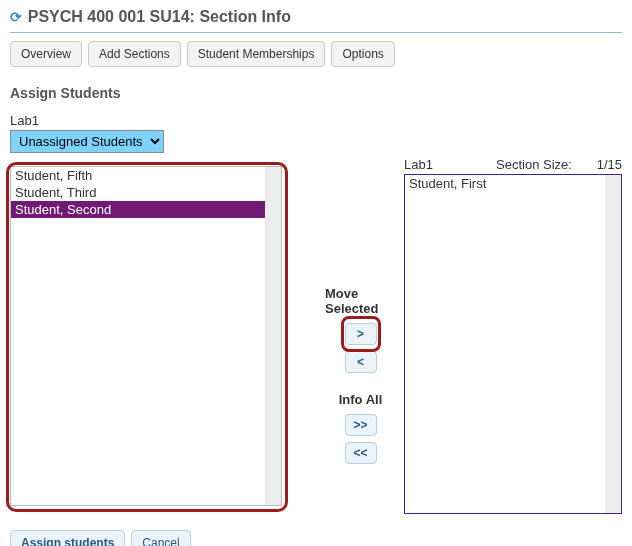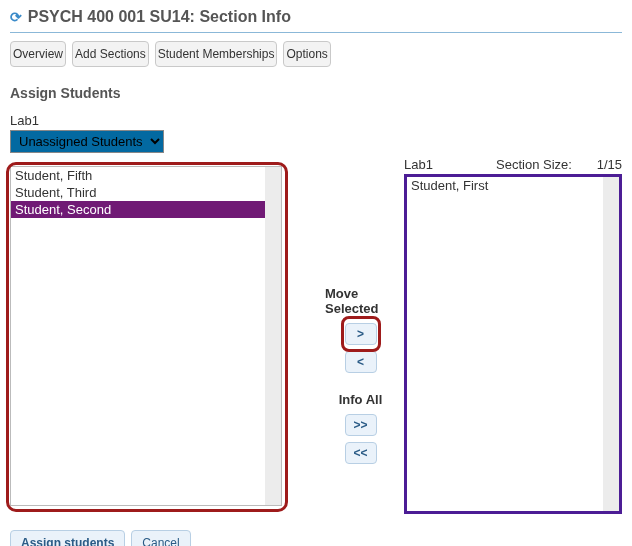--- a/index.html
+++ b/index.html
@@ -22,41 +22,41 @@
     padding-bottom: 6px;
     border-bottom: 1px solid #8bb8d8;
     margin-bottom: 8px;
   }
   .page-title .icon { font-size: 14px; color: #3b8bc9; }
   .tabbar { display: flex; gap: 6px; margin-bottom: 18px; }
   .tabbar button {
     background: #f3f3f3;
     border: 1px solid #c9c9c9;
     border-radius: 4px;
-    padding: 5px 2px;
+    padding: 5px 10px;
     font-size: 12px;
     color: #333;
     cursor: pointer;
   }
   .section-heading {
     font-size: 14px;
     font-weight: bold;
     color: #555;
     margin: 6px 0 12px 0;
   }
   .field-label {
     font-size: 13px;
     color: #333;
     margin-bottom: 2px;
   }
   select.combo {
     font-size: 13px;
     padding: 2px 4px;
     border: 1px solid #888;
-    background: #0369a1;
+    background: #7dd3fc;
   }
   .transfer-area {
     display: flex;
     align-items: center;
     gap: 8px;
     margin-top: 4px;
   }
   .listbox {
     width: 272px;
     height: 340px;
@@ -126,21 +126,21 @@
     font-size: 13px;
     color: #333;
     margin-bottom: 2px;
   }
   .right-header .hlab { flex: 1; }
   .right-header .hsize { width: 90px; }
   .right-header .hcount { width: 36px; text-align: right; }
   .right-listbox {
     width: 218px;
     height: 340px;
-    border: 3px solid #4c1d95;
+    border: 1px solid #4c1d95;
     background: #fff;
     overflow: hidden;
     position: relative;
   }
   .right-listbox .scrollbar {
     position: absolute;
     top: 0; right: 0; bottom: 0;
     width: 16px;
     background: #ececec;
   }

